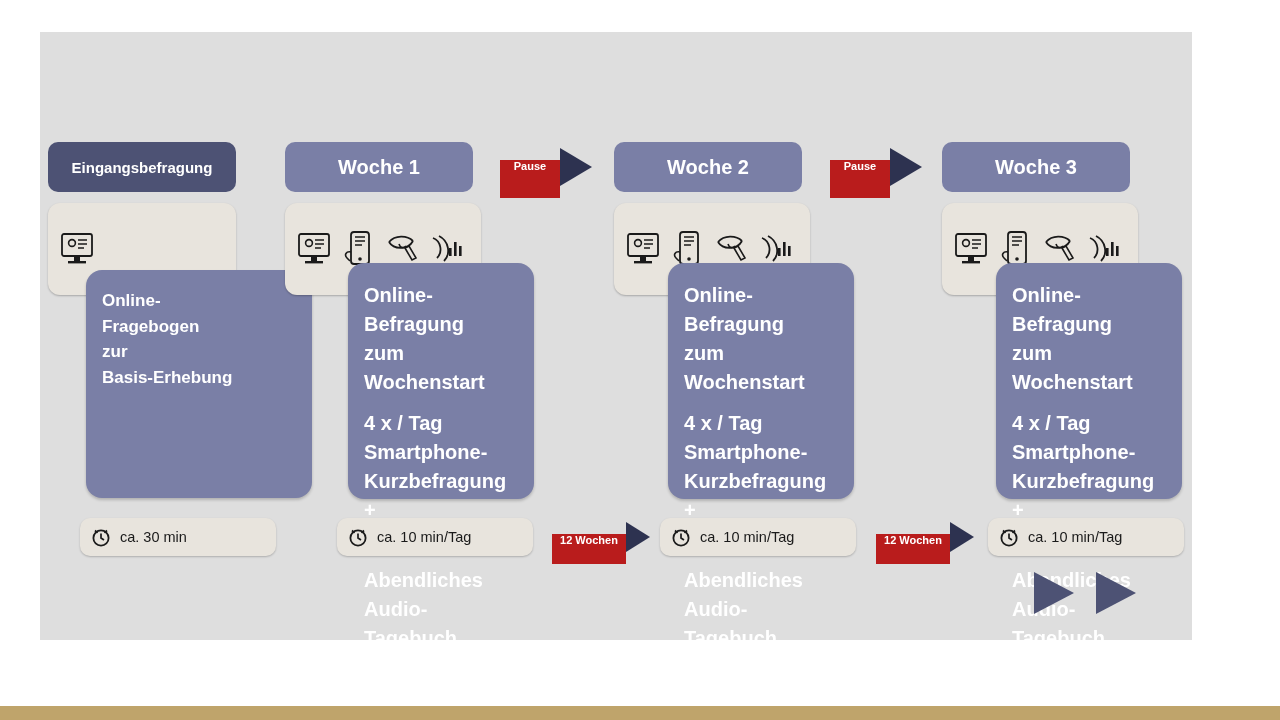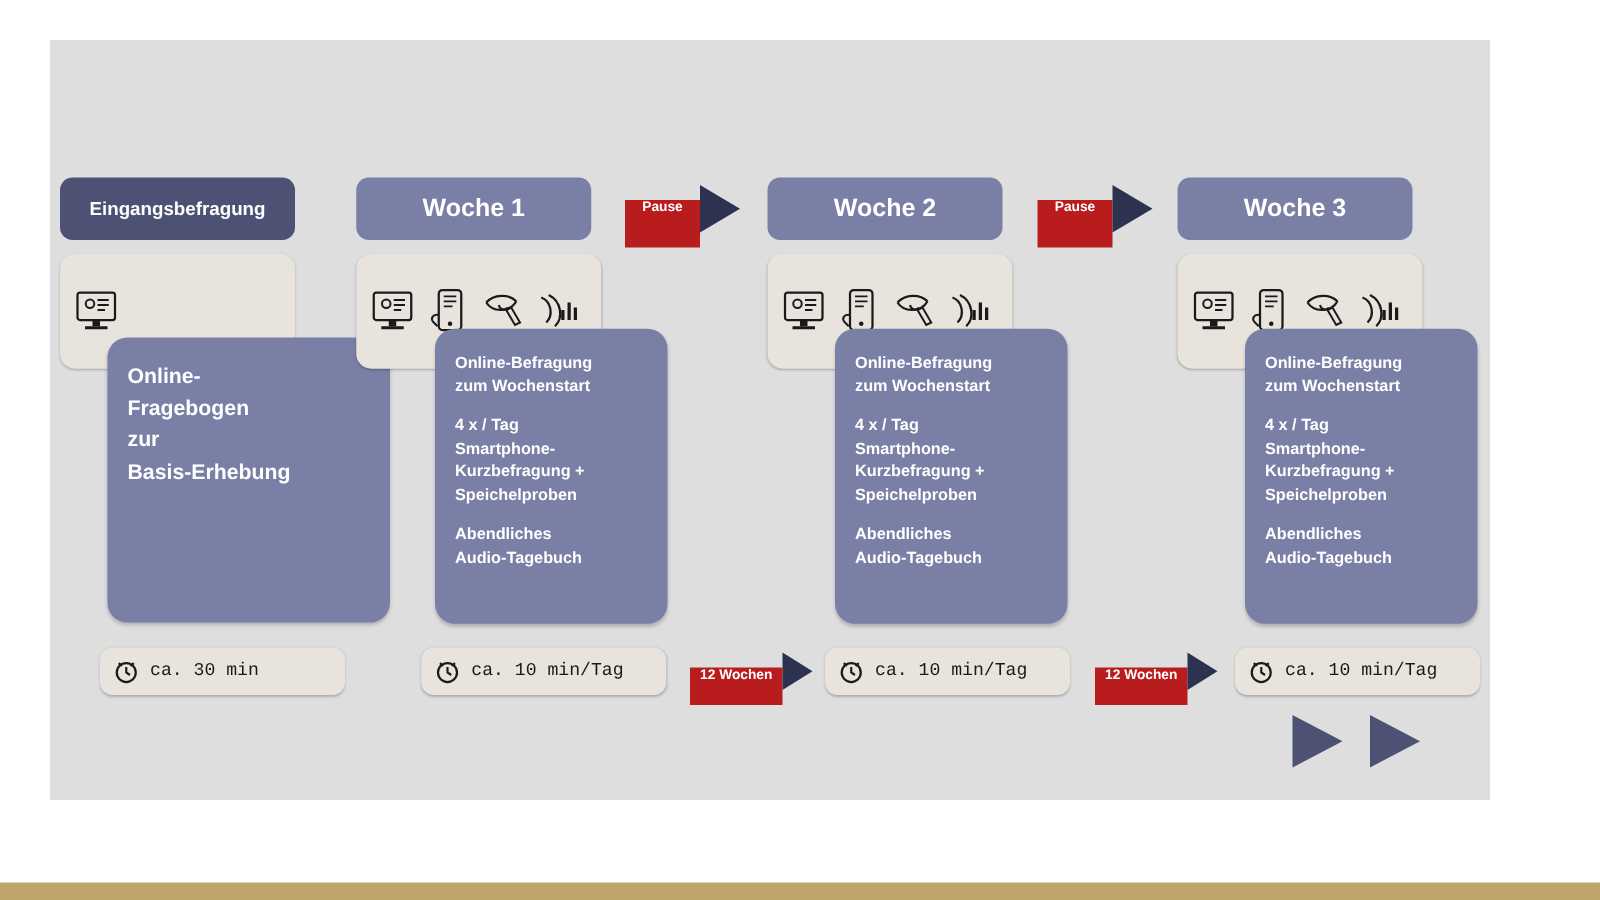--- a/index.html
+++ b/index.html
@@ -86,21 +86,21 @@
     flex: 0 0 auto;
   }
   .ic svg { display:block; }
 
   
   .contentbox {
     position: absolute;
     background: #7a7fa6;
     border-radius: 16px;
     color: #ffffff;
-    font-size: 13px;
+    font-size: 20px;
     line-height: 1.45;
     padding: 18px 16px;
     box-sizing: border-box;
     box-shadow: 0 2px 3px rgba(0,0,0,0.2);
     font-weight: bold;
   }
   .contentbox p { margin: 0 0 12px 0; }
   .contentbox p:last-child { margin-bottom: 0; }
   .contentbox.basis {
     font-size: 17px;
@@ -113,21 +113,20 @@
     height: 38px;
     background: #e8e4dd;
     border-radius: 10px;
     display: flex;
     align-items: center;
     padding-left: 10px;
     box-sizing: border-box;
     font-size: 14.5px;
     color: #1a1a1a;
     box-shadow: 0 1px 2px rgba(0,0,0,0.22);
-    font-family: Liberation Mono, monospace;
   }
   .pill .clock { margin-right: 8px; display:flex; }
 
   
   .arrow {
     position: absolute;
     color: #ffffff;
     font-size: 11px;
     font-weight: bold;
   }

